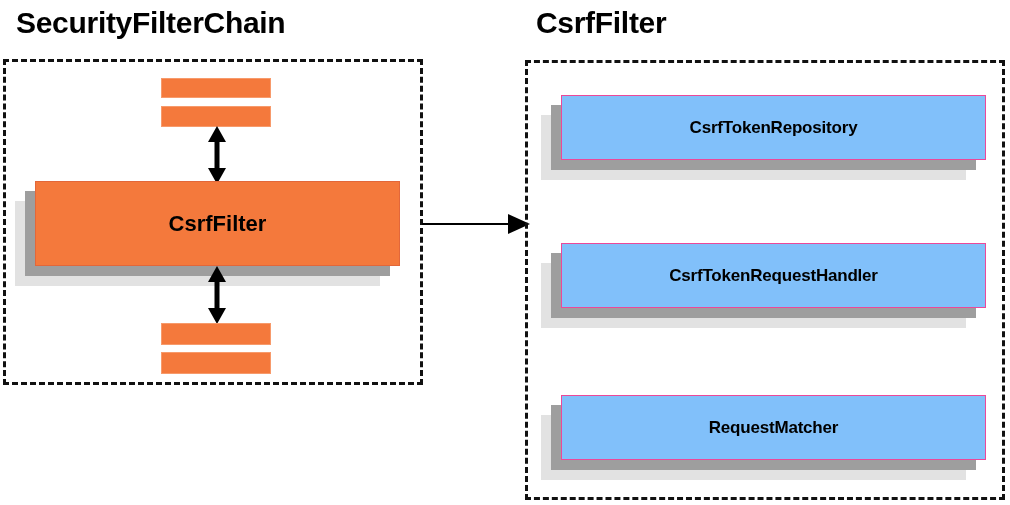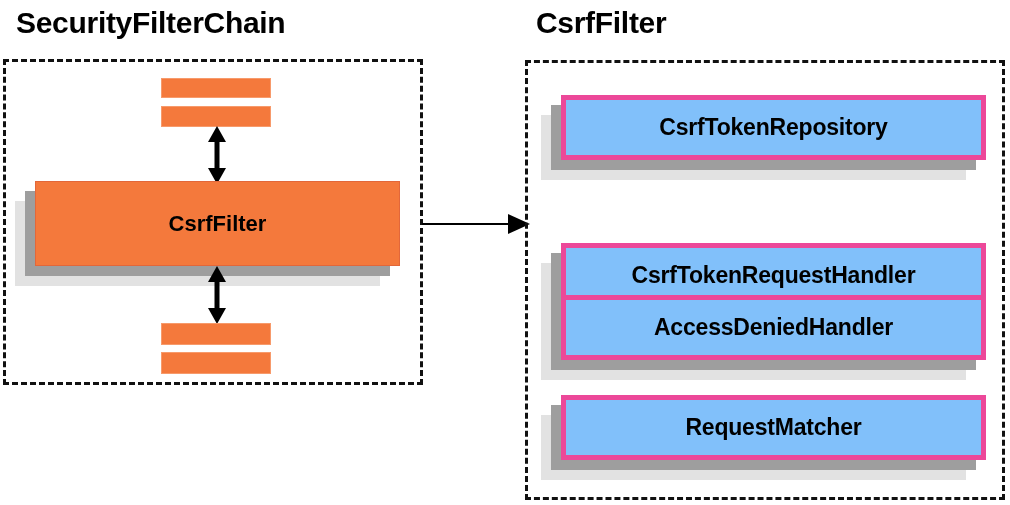--- a/index.html
+++ b/index.html
@@ -67,22 +67,22 @@
     align-items: center;
     justify-content: center;
     font-weight: bold;
     color: #000000;
     text-align: center;
   }
 
   
   .card-blue .face {
     background: #81c0fa;
-    border: 5px solid #ec4899;
-    font-size: 23px;
+    border: 1px solid #ec4899;
+    font-size: 17px;
     letter-spacing: -0.2px;
   }
 
   
   .card-orange .face {
     background: #f4793c;
     border: 1px solid #e2673a;
     font-size: 22px;
   }
 
@@ -147,25 +147,20 @@
     <div class="shade-dark"></div>
     <div class="face">CsrfTokenRepository</div>
   </div>
 
   <div class="card card-blue" style="left:561px; top:195px; width:425px; height:65px;margin-top:48px;">
     <div class="shade-light"></div>
     <div class="shade-dark"></div>
     <div class="face">CsrfTokenRequestHandler</div>
   </div>
 
-  <div class="card card-blue" style="left:561px; top:295px; width:425px; height:65px;">
-    <div class="shade-light"></div>
-    <div class="shade-dark"></div>
-    <div class="face">AccessDeniedHandler</div>
-  </div>
 
   <div class="card card-blue" style="left:561px; top:395px; width:425px; height:65px;">
     <div class="shade-light"></div>
     <div class="shade-dark"></div>
     <div class="face">RequestMatcher</div>
   </div>
 
 </div>
 
 </body></html>

